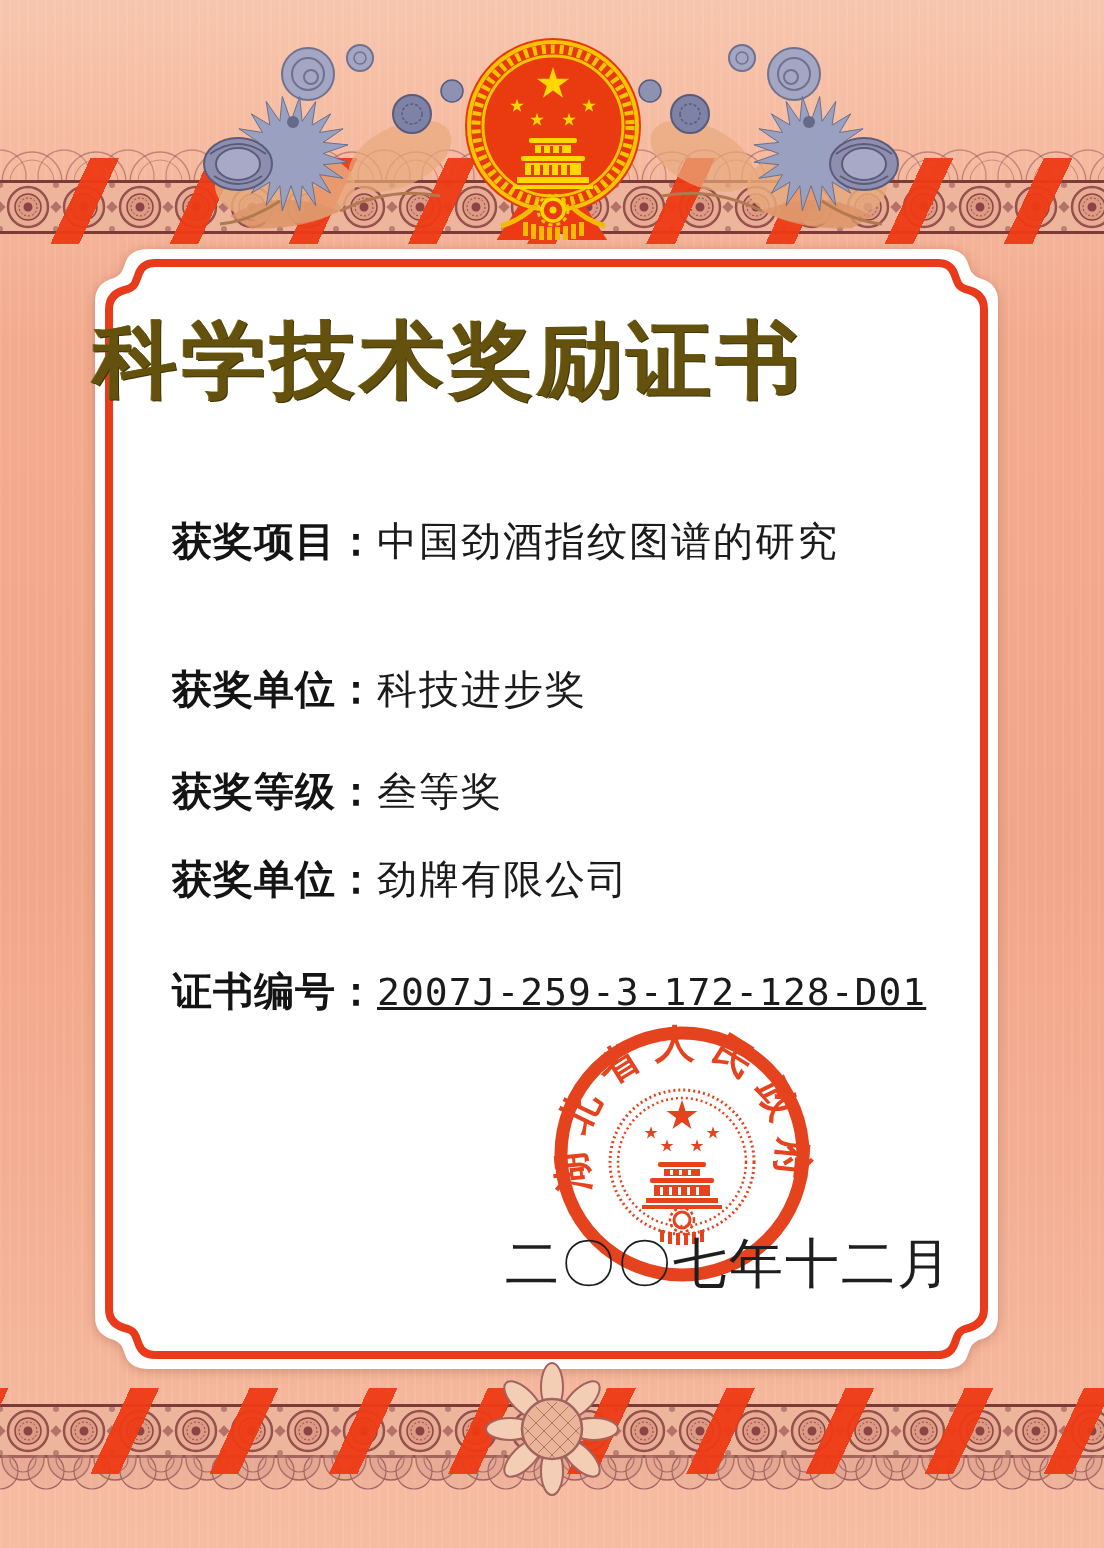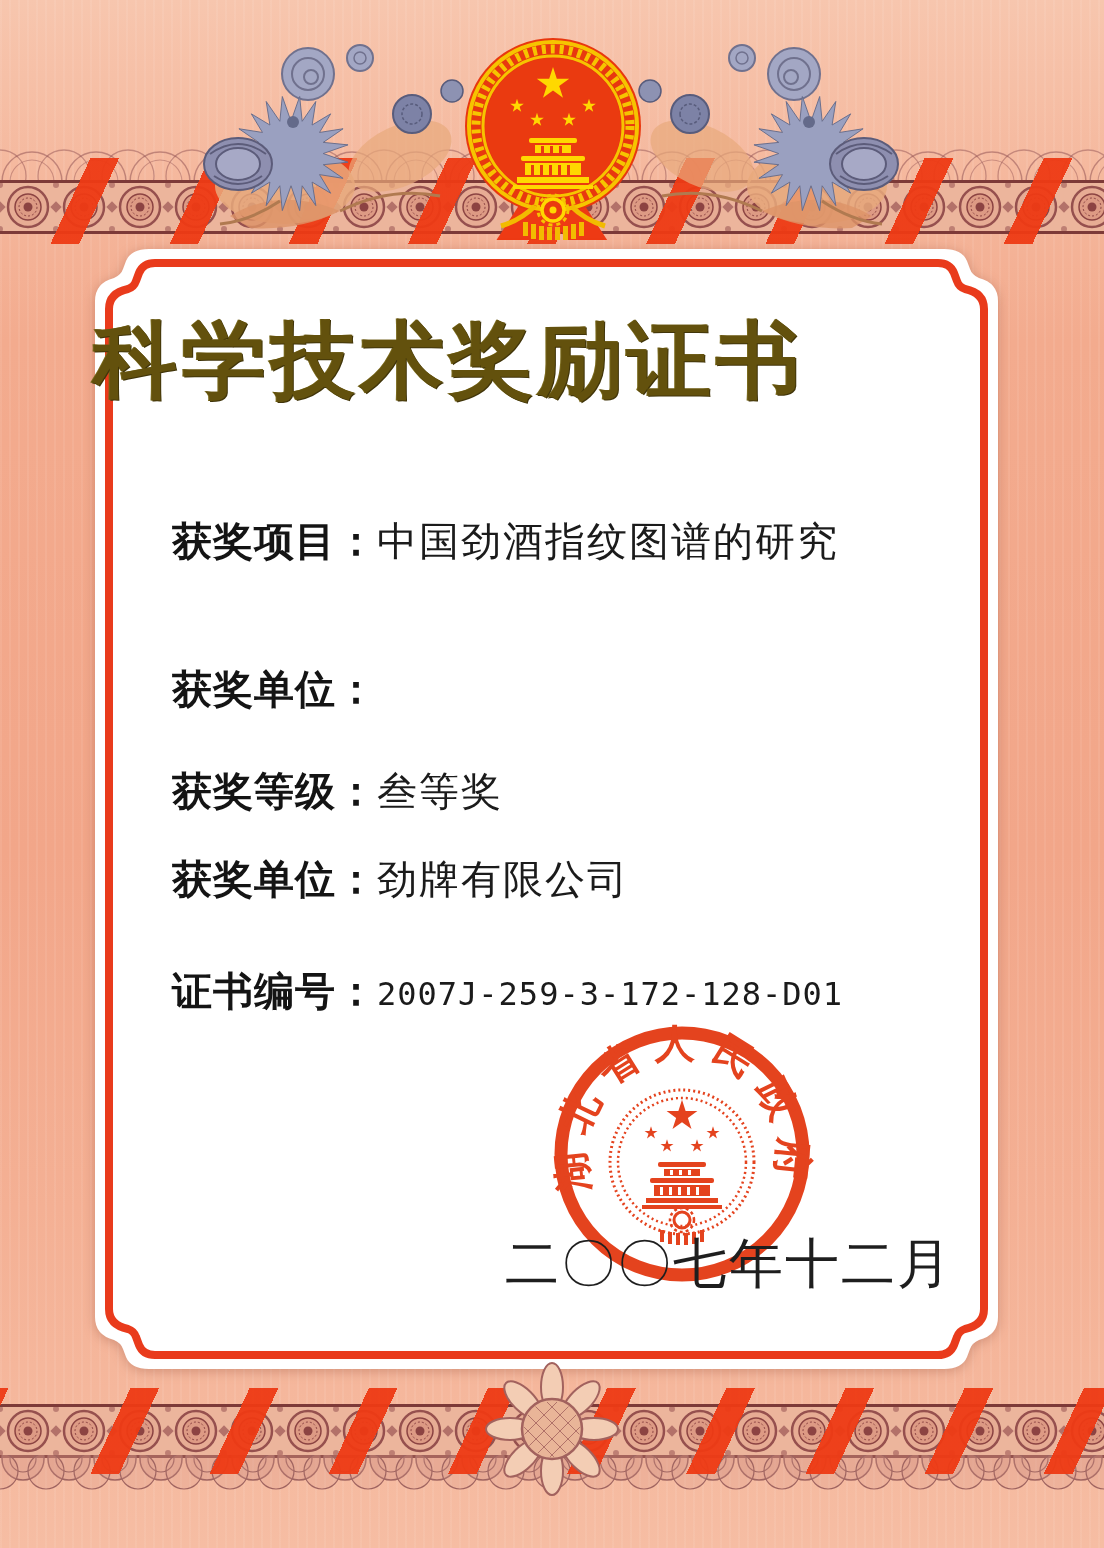--- a/index.html
+++ b/index.html
@@ -36,21 +36,21 @@
   .title{
     position:absolute;left:93px;top:312px;width:907px;text-align:left;
     font-family:"DejaVu Serif",serif;font-weight:700;font-size:84px;line-height:1.15;
     color:#63510d;letter-spacing:5px;text-shadow:1px 1px 0 #41350a, -1px 0 0 #7a6a1e;
     white-space:nowrap;
   }
   .field{position:absolute;left:172px;display:flex;align-items:baseline;white-space:nowrap;}
   .field .label{font-family:"DejaVu Sans",sans-serif;font-weight:700;font-size:40px;color:#141414;letter-spacing:1px;}
   .field .value{font-family:Liberation Serif, serif;font-weight:500;font-size:40px;color:#1b1b1b;letter-spacing:2px;}
   .f1{top:514px;} .f2{top:662px;} .f3{top:764px;} .f4{top:852px;} .f5{top:940px;margin-top:24px;}
-  .f5 .value{font-family:"DejaVu Sans Mono","Liberation Mono",monospace;font-size:32px;letter-spacing:1px;}
+  .f5 .value{font-family:"DejaVu Sans Mono","Liberation Mono",monospace;font-size:38px;letter-spacing:1px;text-decoration:underline;}
   .seal{position:absolute;left:520px;top:1004px;width:324px;height:300px;z-index:4;opacity:.95;}
   .date{
     position:absolute;left:505px;top:1228px;width:360px;text-align:center;z-index:5;
     font-family:"DejaVu Serif",serif;font-size:54px;color:#1e1e1e;letter-spacing:2px;white-space:nowrap;
   }
 </style>
 </head>
 <body>
 
 <div class="page">
@@ -211,20 +211,21 @@
   </svg>
 
   <div class="title">科学技术奖励证书</div>
 
   <div class="field f1">
     <span class="label">获奖项目：</span>
     <span class="value">中国劲酒指纹图谱的研究</span>
   </div>
   <div class="field f2">
     <span class="label">获奖单位：</span>
+    <span class="value">科技进步奖</span>
   </div>
   <div class="field f3">
     <span class="label">获奖等级：</span>
     <span class="value">叁等奖</span>
   </div>
   <div class="field f4">
     <span class="label">获奖单位：</span>
     <span class="value">劲牌有限公司</span>
   </div>
   <div class="field f5">

